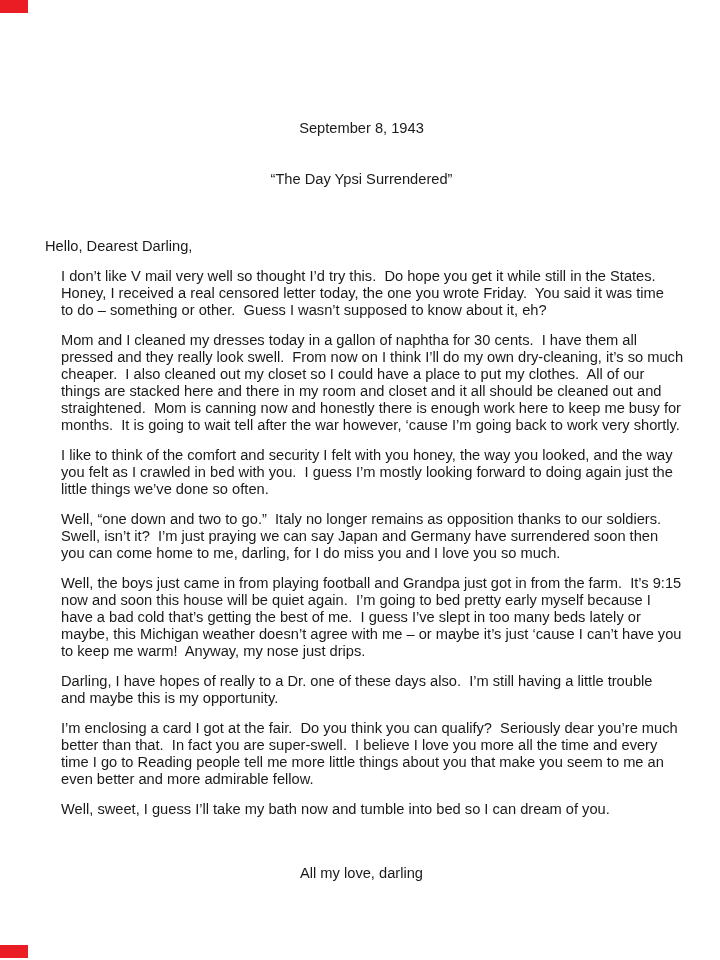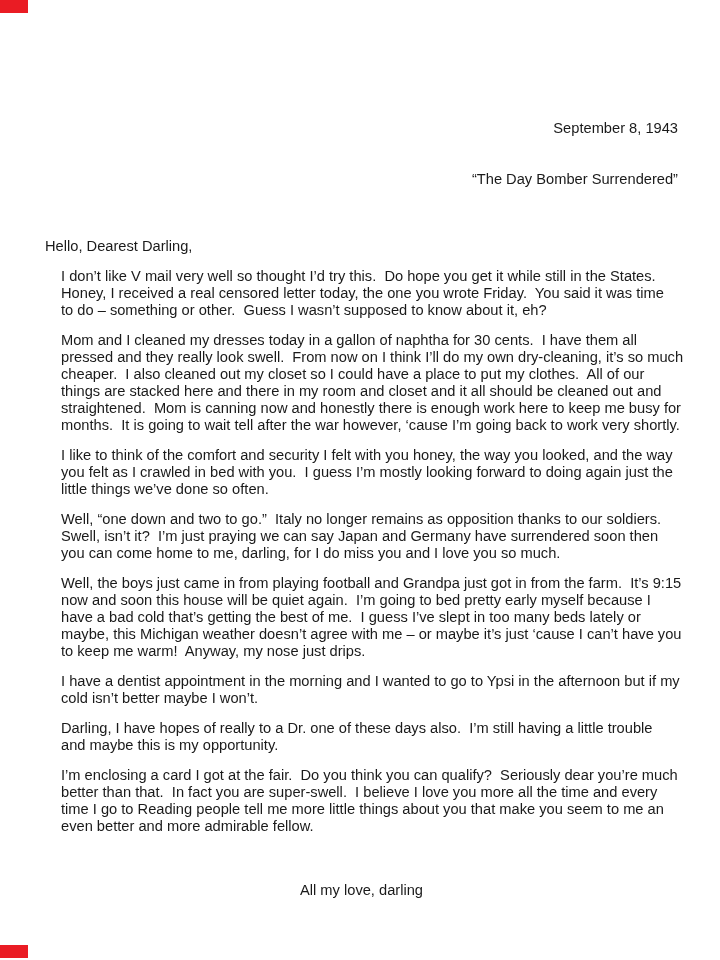--- a/index.html
+++ b/index.html
@@ -23,20 +23,21 @@
     font-size: 14.67px;
     line-height: 17px;
   }
   .header-block {
     text-align: right;
     margin: 0 0 4px 0;
     white-space: pre;
   }
   .header-line {
     display: block;
+    text-align: center;
   }
   .greeting {
     margin: 16px 0 13px 0;
     white-space: pre;
   }
   .para {
     margin: 0 0 13px 16px;
     white-space: pre;
   }
   .closing-block {
@@ -60,21 +61,21 @@
 </head>
 <body>
 
 <div class="corner-mark top"></div>
 <div class="corner-mark bottom"></div>
 
 <div class="page">
 
   <div class="header-block">
     <span class="header-line">September 8, 1943</span>
-    <span class="header-line">“The Day Bomber Surrendered”</span>
+    <span class="header-line">“The Day Ypsi Surrendered”</span>
   </div>
 
   <p class="greeting">Hello, Dearest Darling,</p>
 
   <p class="para">I don’t like V mail very well so thought I’d try this.  Do hope you get it while still in the States.
 Honey, I received a real censored letter today, the one you wrote Friday.  You said it was time
 to do – something or other.  Guess I wasn’t supposed to know about it, eh?</p>
   <p class="para">Mom and I cleaned my dresses today in a gallon of naphtha for 30 cents.  I have them all
 pressed and they really look swell.  From now on I think I’ll do my own dry-cleaning, it’s so much
 cheaper.  I also cleaned out my closet so I could have a place to put my clothes.  All of our
@@ -85,28 +86,27 @@
 you felt as I crawled in bed with you.  I guess I’m mostly looking forward to doing again just the
 little things we’ve done so often.</p>
   <p class="para">Well, “one down and two to go.”  Italy no longer remains as opposition thanks to our soldiers.
 Swell, isn’t it?  I’m just praying we can say Japan and Germany have surrendered soon then
 you can come home to me, darling, for I do miss you and I love you so much.</p>
   <p class="para">Well, the boys just came in from playing football and Grandpa just got in from the farm.  It’s 9:15
 now and soon this house will be quiet again.  I’m going to bed pretty early myself because I
 have a bad cold that’s getting the best of me.  I guess I’ve slept in too many beds lately or
 maybe, this Michigan weather doesn’t agree with me – or maybe it’s just ‘cause I can’t have you
 to keep me warm!  Anyway, my nose just drips.</p>
-  <p class="para">I have a dentist appointment in the morning and I wanted to go to Ypsi in the afternoon but if my
-cold isn’t better maybe I won’t.</p>
   <p class="para">Darling, I have hopes of really to a Dr. one of these days also.  I’m still having a little trouble
 and maybe this is my opportunity.</p>
   <p class="para">I’m enclosing a card I got at the fair.  Do you think you can qualify?  Seriously dear you’re much
 better than that.  In fact you are super-swell.  I believe I love you more all the time and every
 time I go to Reading people tell me more little things about you that make you seem to me an
 even better and more admirable fellow.</p>
+  <p class="para">Well, sweet, I guess I’ll take my bath now and tumble into bed so I can dream of you.</p>
 
   <div class="closing-block">
     <span class="closing-line">All my love, darling</span>
     
     
   </div>
 
 </div>
 
 </body></html>

